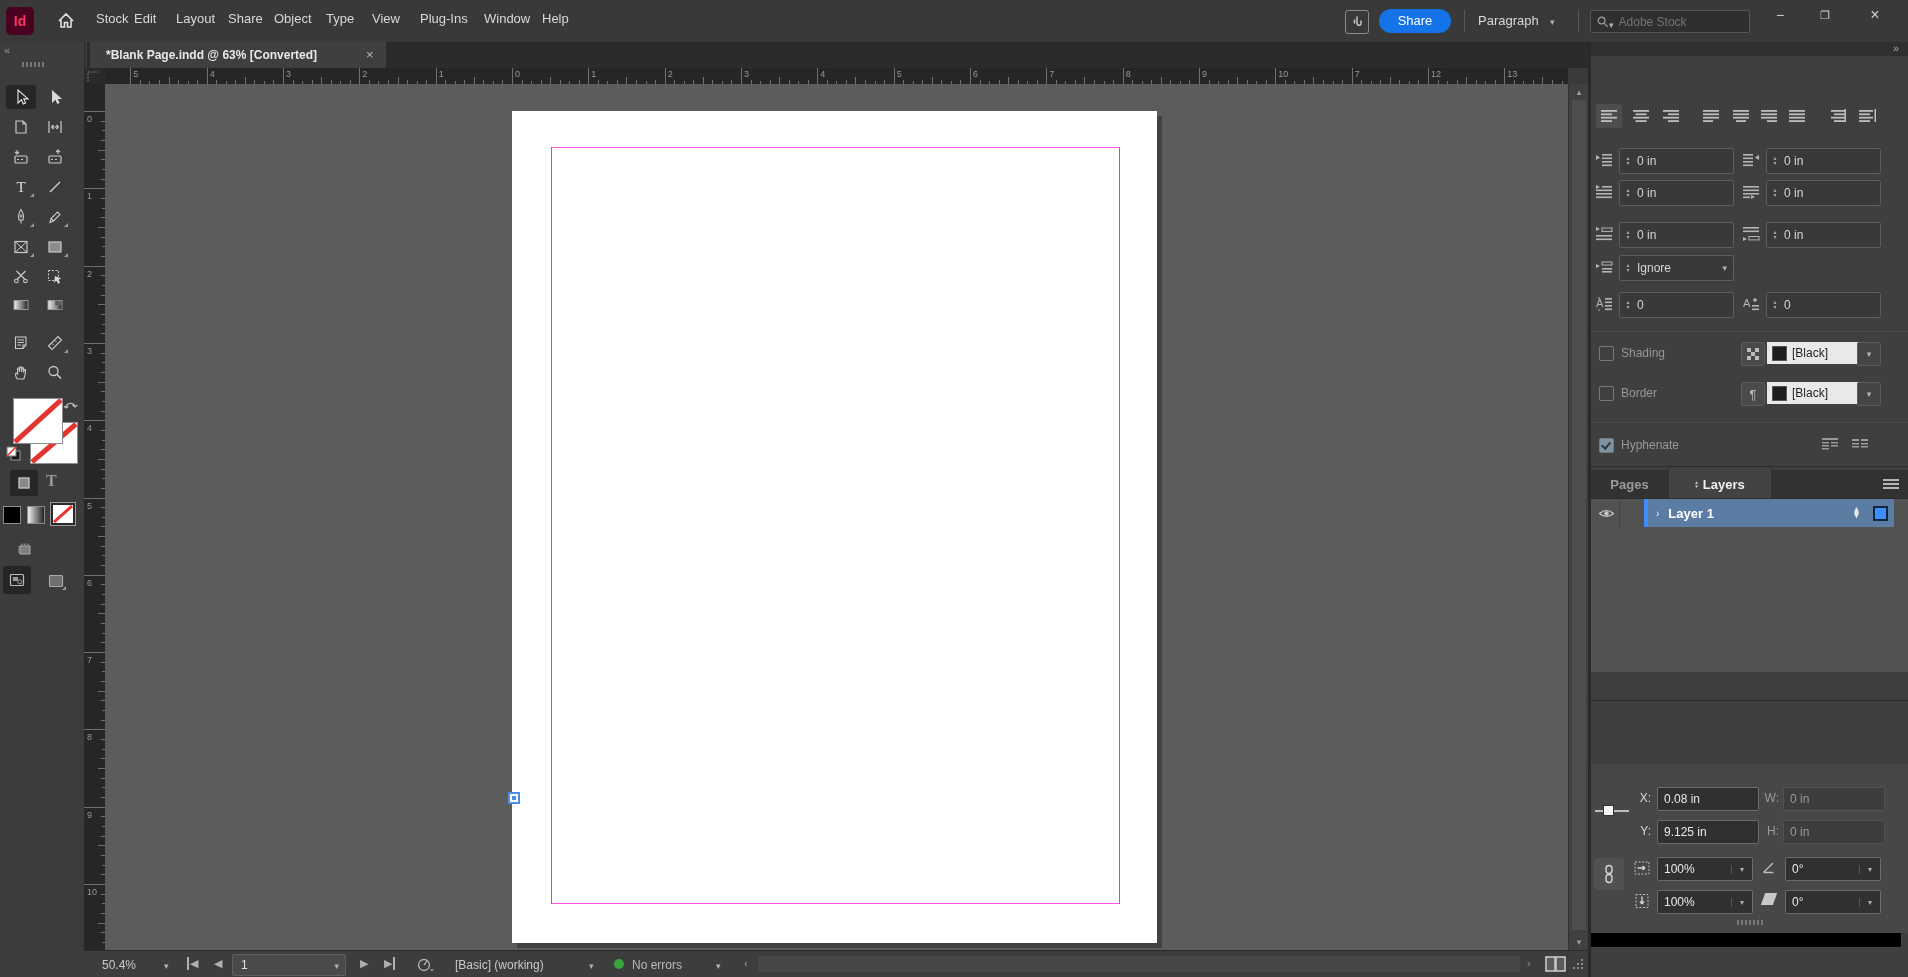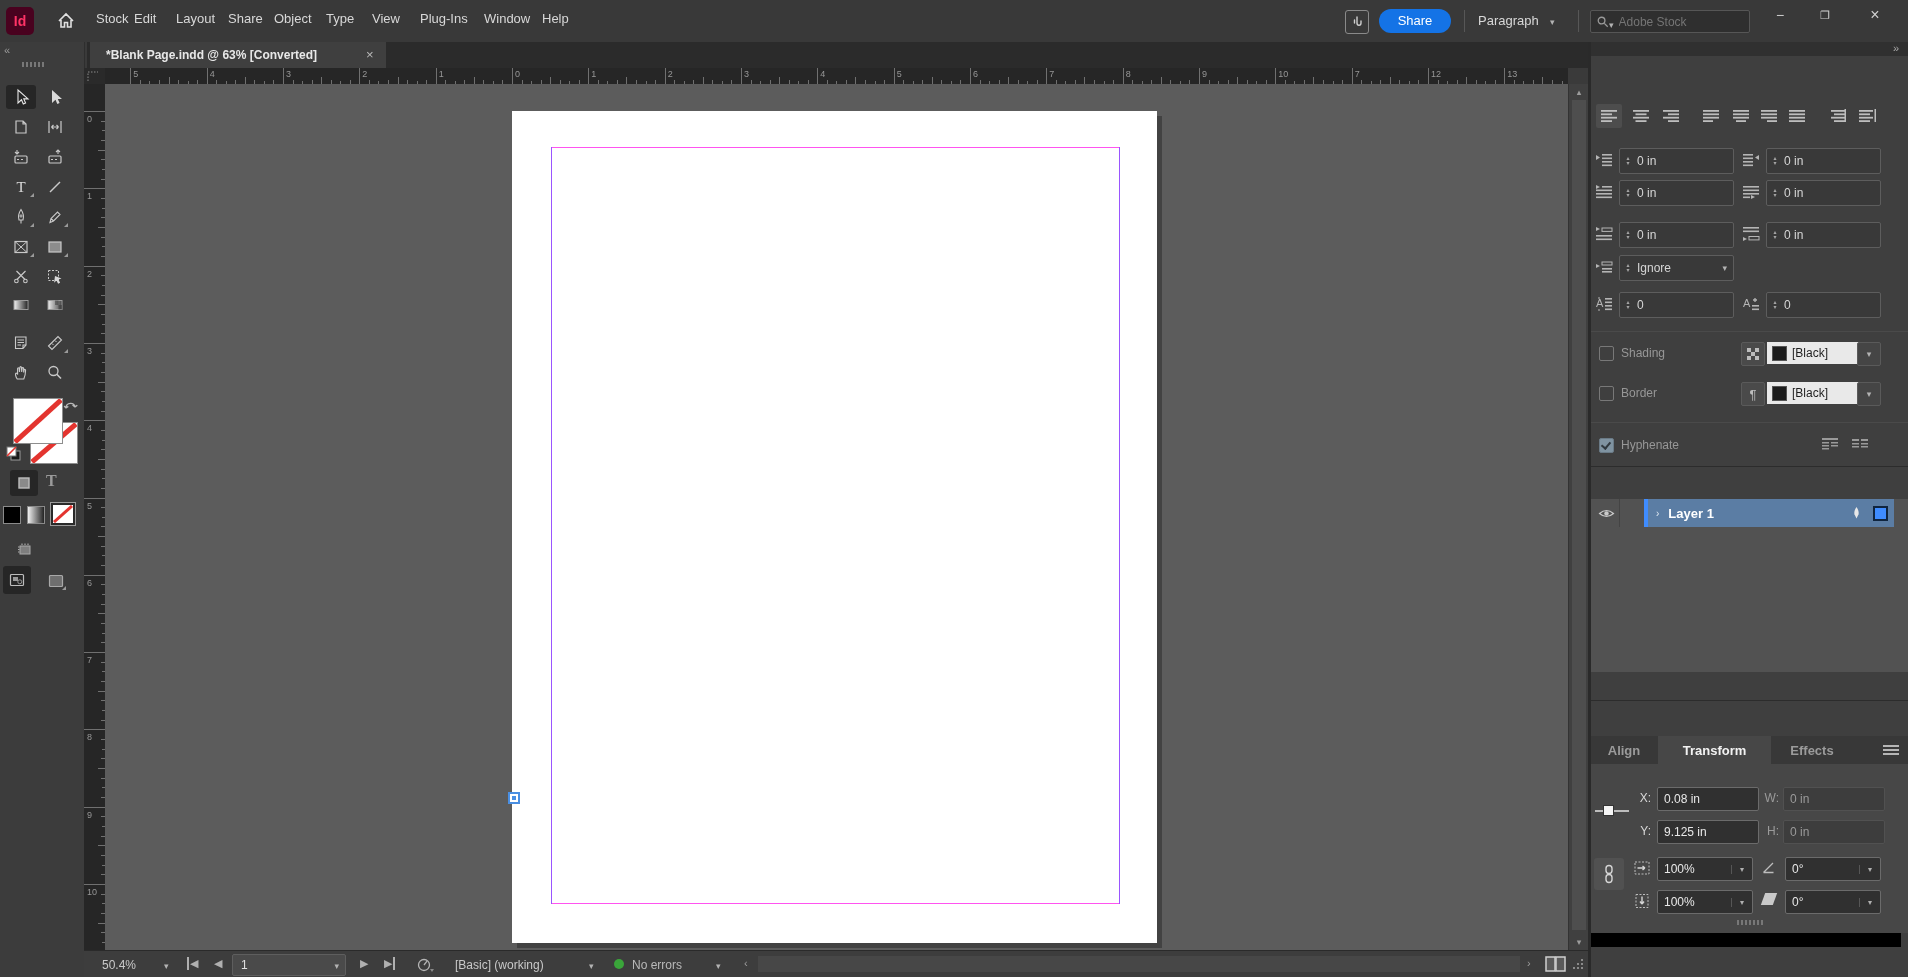--- a/index.html
+++ b/index.html
@@ -956,20 +956,33 @@
             <rect x="3" y="8" width="7" height="1.5"></rect>
             <rect x="12" y="8" width="7" height="1.5"></rect>
             <rect x="3" y="11" width="7" height="1.5"></rect>
             <rect x="12" y="11" width="7" height="1.5"></rect>
           </g>
         </svg>
     </span>
 
     <div class="divline" style="top:424px;background:#2c2c2c;"></div>
 
+    <div class="ptabbar" style="top:428px;">
+      <div class="ptab" style="left:0;width:77px;">
+          <span>Pages</span>
+        </div>
+      <div class="ptab active" style="left:78px;width:102px;">
+        <span class="cycle">
+            <span>▴</span>
+            <span>▾</span>
+          </span>
+        <span>Layers</span>
+      </div>
+      <div class="hamb" style="left:292px;top:9px;"></div>
+    </div>
     <div class="abs" style="left:0;top:457px;width:318px;height:173px;background:#525252;">
       <div class="abs" style="left:7px;top:8px;">
         <svg width="17" height="13" viewBox="0 0 17 13">
             <path d="M1.5 6.5 Q8.5 0.5 15.5 6.5 Q8.5 12.5 1.5 6.5 Z" stroke="#c9c9c9" stroke-width="1.2" fill="none"></path>
             <circle cx="8.5" cy="6.5" r="2.2" fill="#c9c9c9"></circle>
           </svg>
       </div>
       <div class="abs" style="left:28px;top:0px;width:1px;height:28px;background:#444;"></div>
       <div class="layrow" style="top:0px;">
         <div style="width:4px;height:28px;background:#3f8cff;"></div>
@@ -980,32 +993,20 @@
               <path d="M6.5 1 C8.3 3.6 9.2 6.4 8.4 9 L4.6 9 C3.8 6.4 4.7 3.6 6.5 1 Z M4.8 9 L6.5 12.5 L8.2 9" fill="#e8e8e8"></path>
             </svg>
         </span>
         <span style="width:11px;height:11px;background:#3f8cff;border:2px solid #10253f;margin-right:6px;"></span>
       </div>
     </div>
 
     <div class="divline" style="top:658px;background:#2c2c2c;"></div>
 
 
-    <div class="ptabbar" style="top:694px;background:#383838;">
-      <div class="ptab" style="left:0;width:66px;">
-          <span>Align</span>
-        </div>
-      <div class="ptab" style="left:67px;width:113px;background:#474747;color:#f2f2f2;">
-          <span>Transform</span>
-        </div>
-      <div class="ptab" style="left:182px;width:78px;">
-          <span>Effects</span>
-        </div>
-      <div class="hamb" style="left:292px;top:9px;"></div>
-    </div>
     <div class="abs" style="left:0;top:722px;width:318px;height:169px;background:#474747;">
 
       <div class="abs" style="left:4px;top:46px;width:34px;height:2px;background:#bdbdbd;"></div>
       <div class="abs" style="left:12px;top:41px;width:9px;height:9px;background:#f5f5f5;border:1px solid #333;"></div>
 
       <span class="tlabel" style="left:38px;top:27px;">X:</span>
       <div class="tfield" style="left:66px;top:23px;width:94px;">
           <span>0.08 in</span>
         </div>
       <span class="tlabel" style="left:166px;top:27px;color:#9a9a9a;">W:</span>

